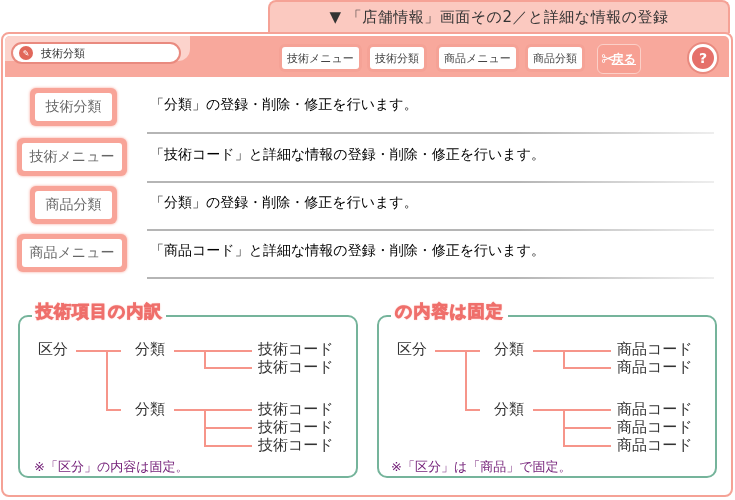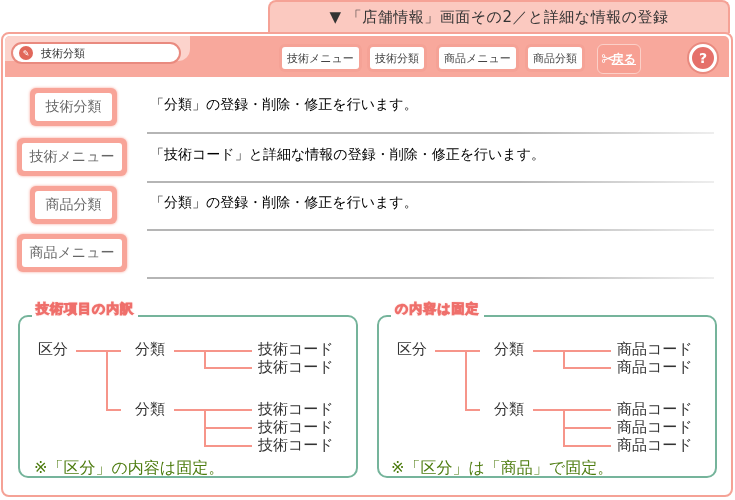--- a/index.html
+++ b/index.html
@@ -47,26 +47,26 @@
     box-shadow:0 0 3px #f8a498; box-sizing:border-box; padding:5px; }
   .row .btn span { display:flex; align-items:center; justify-content:center; height:100%; background:#fff;
     border-radius:3px; font-size:14px; color:#666; padding:0 6px; white-space:nowrap; }
   .row .desc { position:absolute; left:150px; top:8px; font-size:14px; color:#000000; }
   .row .line { position:absolute; left:147px; width:567px; height:2px;
     background:linear-gradient(to right,#b5b5b5 0%,#b5b5b5 65%,#eeeeee 100%); }
 
   
   .tree-box { position:absolute; top:315px; width:340px; height:163px; border:2px solid #75b49b;
     border-radius:10px; box-sizing:border-box; }
-  .tree-title { position:absolute; top:300px; background:#fff; padding:0 4px; font-size:13px;
+  .tree-title { position:absolute; top:300px; background:#fff; padding:0 4px; font-size:17px;
     font-weight:bold; color:#fff; -webkit-text-stroke:1px #ef6f6b;
     text-shadow:0 0 2px #f7a39b; letter-spacing:1px; }
   .tnode { position:absolute; font-size:15px; color:#333; white-space:nowrap;text-align:center; }
   .tline { position:absolute; background:#f6958a; }
-  .note { position:absolute; font-size:16px; color:#4d7c0f; }
+  .note { position:absolute; font-size:13px; color:#701a75; }
 </style>
 </head>
 <body>
 
 <div class="caption-tab">▼ 「店舗情報」画面その2／と詳細な情報の登録</div>
 
 <div class="frame">
   <div class="header-bar">
     <div class="light"></div>
     <div class="title-pill">
@@ -117,20 +117,21 @@
       <span>商品分類</span>
     </div>
   <div class="desc">「分類」の登録・削除・修正を行います。</div>
   <div class="line" style="top:43px;"></div>
 </div>
 
 <div class="row" style="top:234px;">
   <div class="btn" style="left:17px;width:110px;">
       <span>商品メニュー</span>
     </div>
+  <div class="desc">「商品コード」と詳細な情報の登録・削除・修正を行います。</div>
   <div class="line" style="top:43px;"></div>
 </div>
 
 <div class="tree-box" style="left:18px;"></div>
 <div class="tree-title" style="left:32px;">技術項目の内訳</div>
 <div>
   <div class="tnode" style="left:38px;top:340px;">区分</div>
   <div class="tline" style="left:76px;top:350px;width:45px;height:2px;"></div>
   <div class="tline" style="left:106px;top:350px;width:2px;height:60px;"></div>
   <div class="tline" style="left:106px;top:409px;width:15px;height:2px;"></div>

